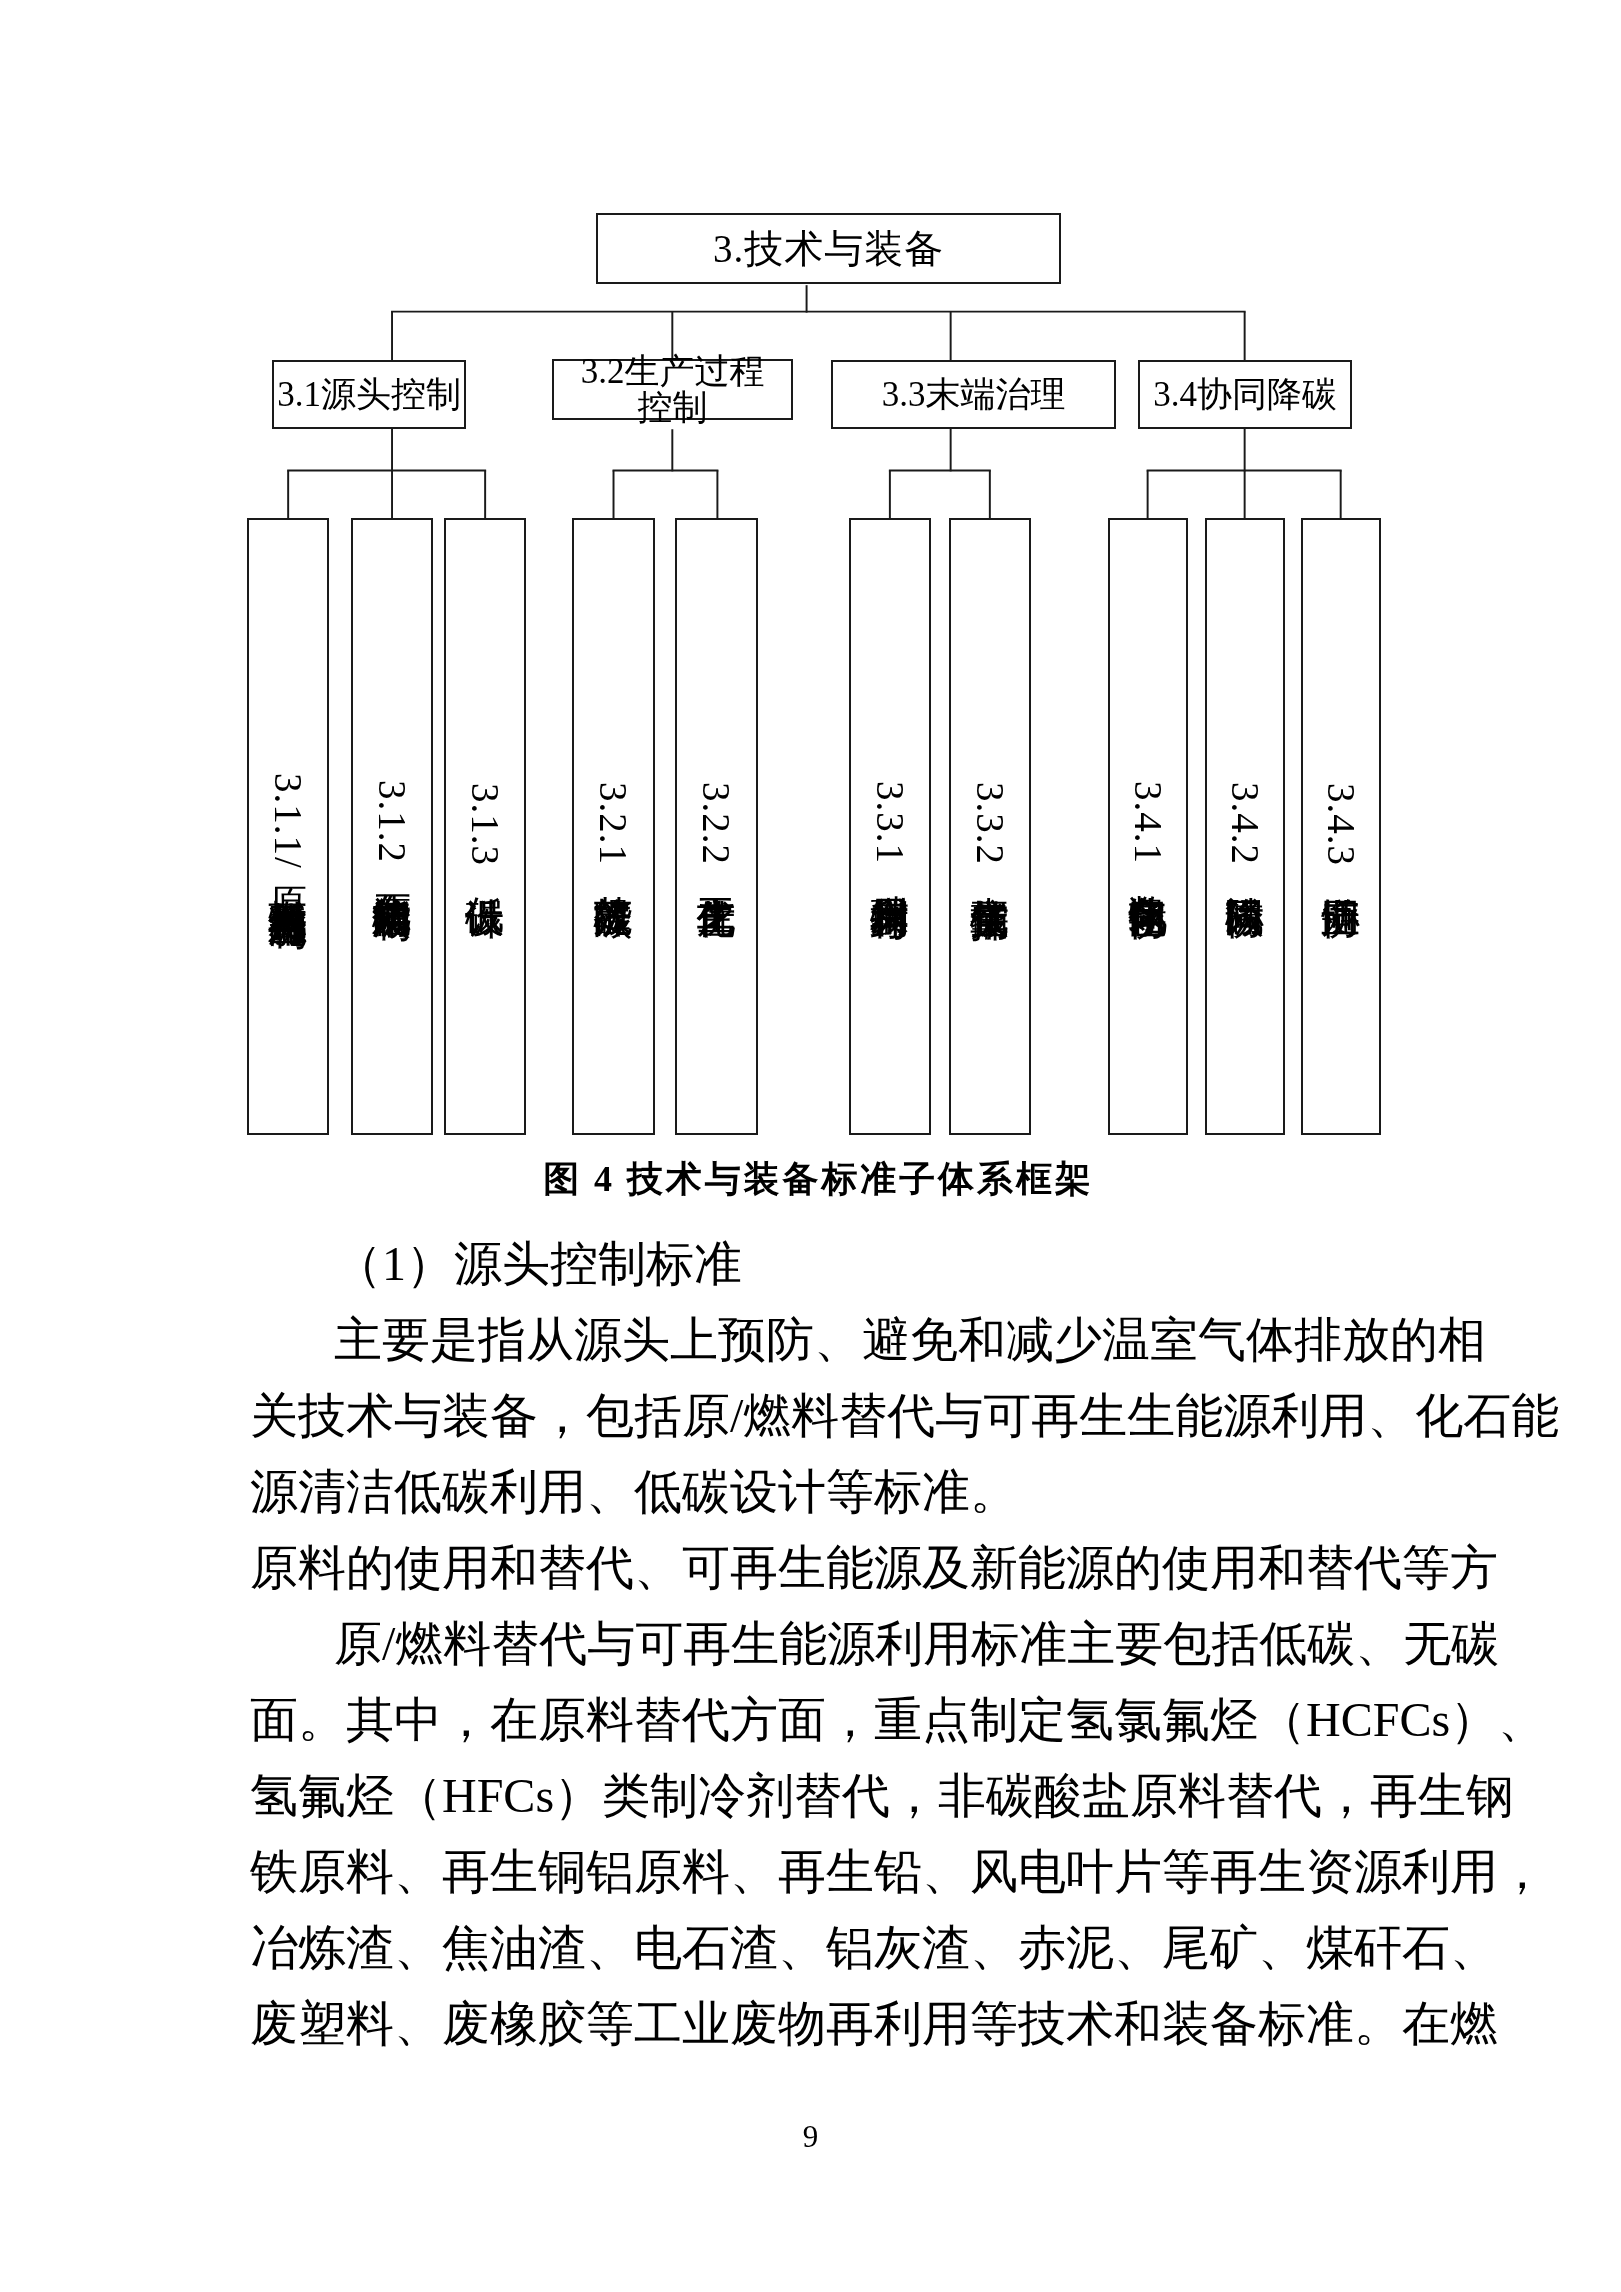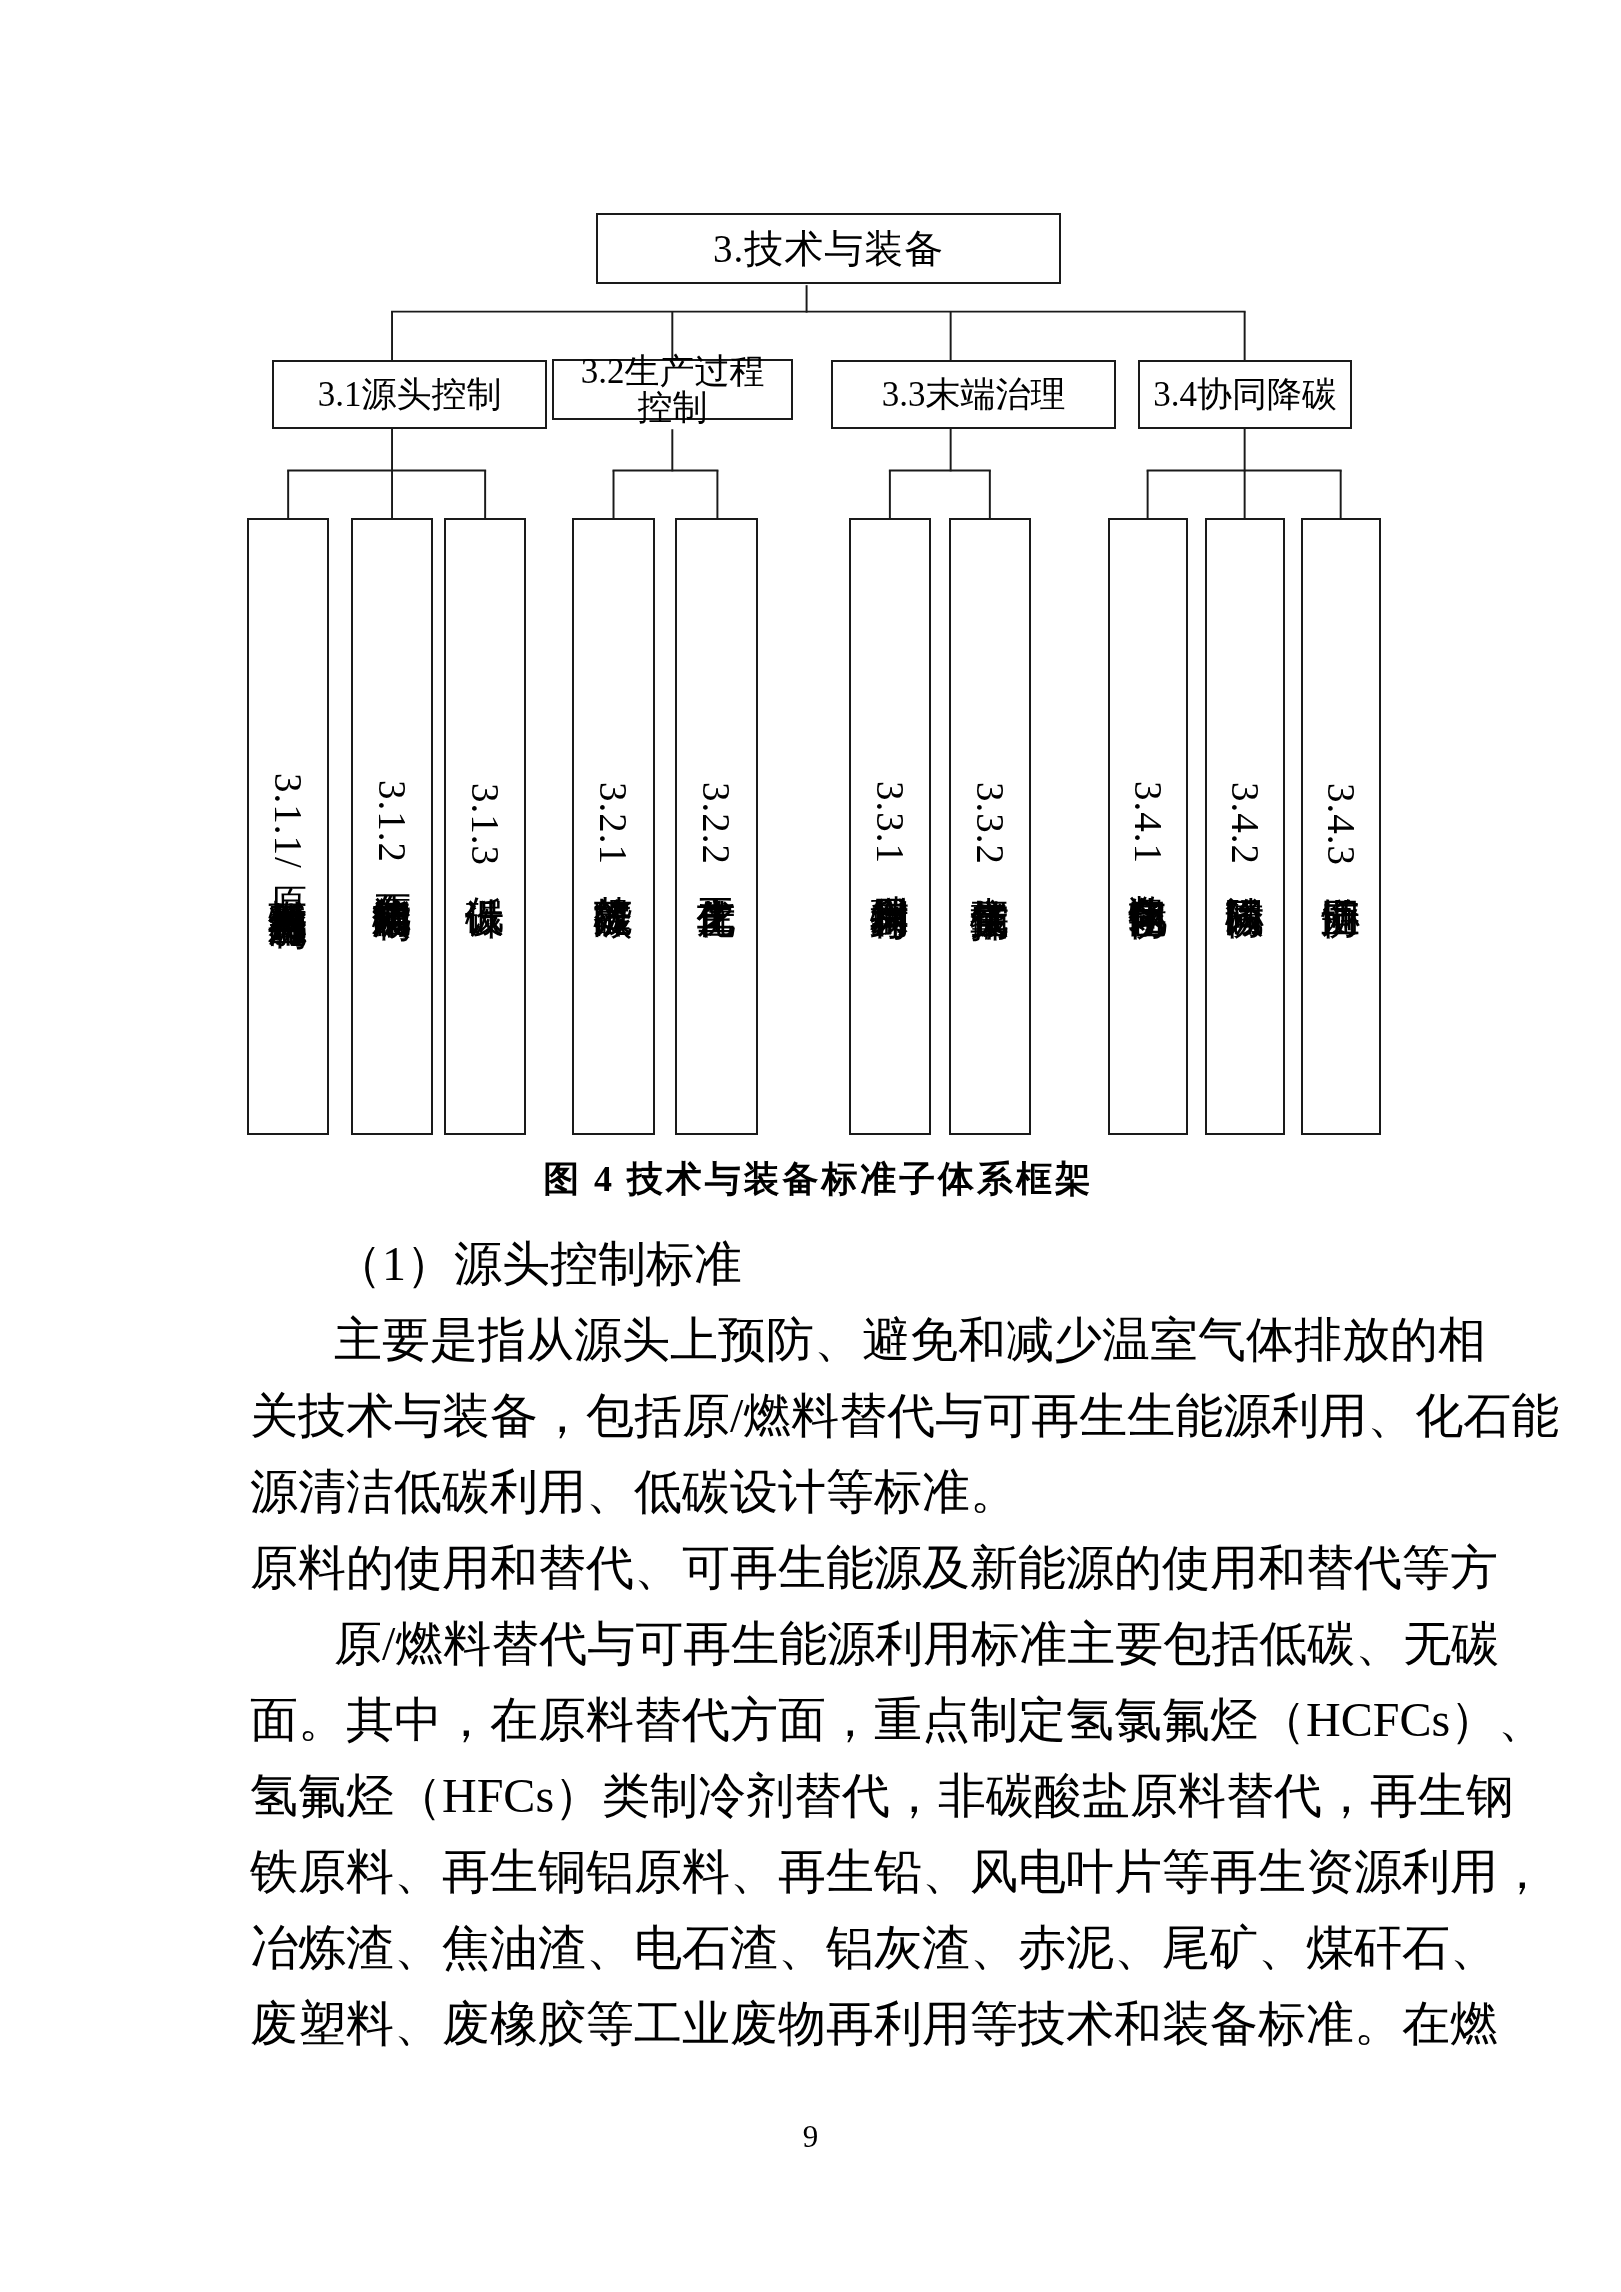--- a/index.html
+++ b/index.html
@@ -18,21 +18,21 @@
     position:absolute;
     background:#fff;
     border:2px solid #1a1a1a;
     box-sizing:border-box;
     display:flex;align-items:center;justify-content:center;
     text-align:center;
   }
   .node-root{left:574px;top:213px;width:465px;height:71px;font-size:39px;letter-spacing:1px;margin-left:22px;}
   .node-l2{font-size:35px;line-height:36px;}
   .node-l2 .lbl{white-space:pre-line;}
-  .b31{left:272px;top:360px;width:275px;height:69px;}
+  .b31{left:272px;top:360px;width:194px;height:69px;}
   .b32{left:552px;top:359px;width:241px;height:61px;}
   .b33{left:831px;top:360px;width:285px;height:69px;}
   .b34{left:1138px;top:360px;width:214px;height:69px;}
   .node-leaf{top:518px;height:617px;}
   .vtext{
     writing-mode:vertical-rl;
     text-orientation:mixed;
     font-size:39px;
     letter-spacing:1px;
     line-height:1;

